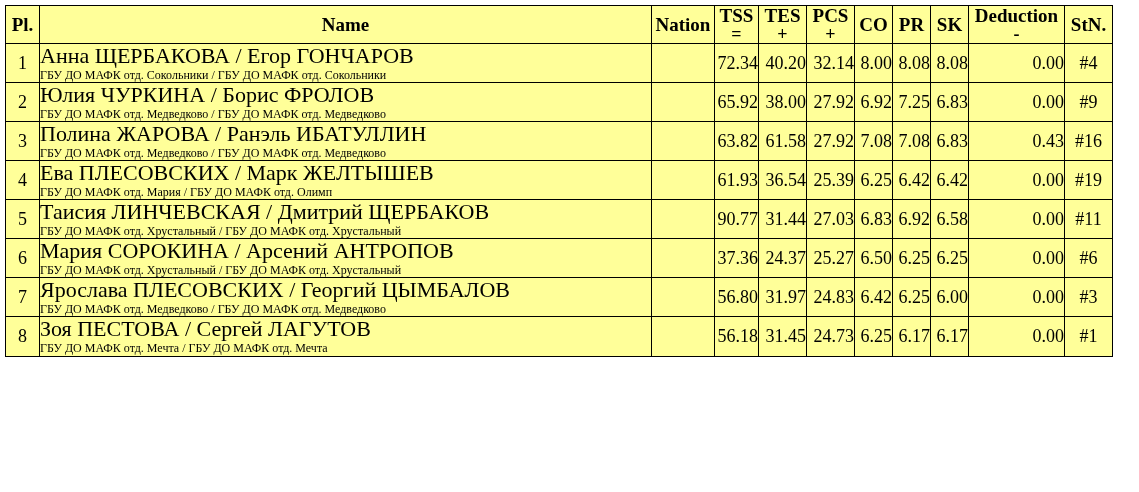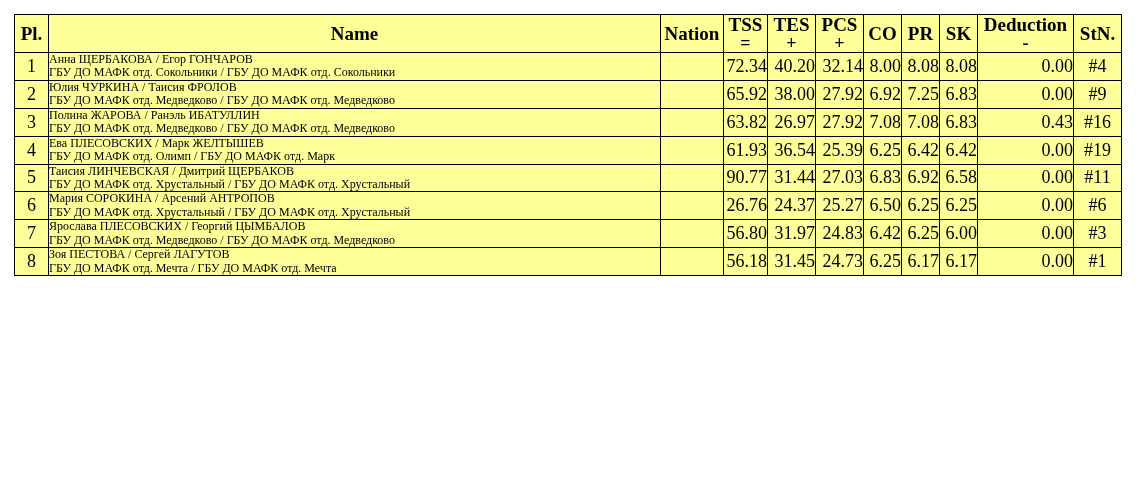--- a/index.html
+++ b/index.html
@@ -11,21 +11,21 @@
     font-family: "Liberation Serif", serif;
     width: 1139px;
     height: 492px;
     overflow: hidden;
   }
   table.results {
     border-collapse: collapse;
     background: #15803d;
     table-layout: fixed;
     width: 1008px;
-    margin: 14px;
+    margin: 5px;
   }
   table.results th,
   table.results td {
     border: 1px solid #000000;
     background: #ffff99;
     padding: 0;
     vertical-align: middle;
   }
   thead th {
     font-weight: bold;
@@ -58,21 +58,21 @@
   td.pl {
     text-align: center;
     font-size: 18px;
   }
   td.name {
     text-align: left;
     padding: 3px 4px 3px 6px;
     line-height: 1.12;
   }
   td.name .skaters {
-    font-size: 12px;
+    font-size: 22px;
     white-space: nowrap;
   }
   td.name .club {
     font-size: 12px;
     white-space: nowrap;
   }
   td.num {
     text-align: right;
     font-size: 18px;
     padding-right: 3px;
@@ -140,54 +140,54 @@
         <td class="num">32.14</td>
         <td class="num">8.00</td>
         <td class="num">8.08</td>
         <td class="num">8.08</td>
         <td class="num">0.00</td>
         <td class="stn">#4</td>
       </tr>
       <tr>
         <td class="pl">2</td>
         <td class="name">
-          <div class="skaters">Юлия ЧУРКИНА / Таисия ФРОЛОВ</div>
+          <div class="skaters">Юлия ЧУРКИНА / Борис ФРОЛОВ</div>
           <div class="club">ГБУ ДО МАФК отд. Медведково / ГБУ ДО МАФК отд. Медведково</div>
         </td>
         <td class="nation"></td>
         <td class="num">65.92</td>
         <td class="num">38.00</td>
         <td class="num">27.92</td>
         <td class="num">6.92</td>
         <td class="num">7.25</td>
         <td class="num">6.83</td>
         <td class="num">0.00</td>
         <td class="stn">#9</td>
       </tr>
       <tr>
         <td class="pl">3</td>
         <td class="name">
           <div class="skaters">Полина ЖАРОВА / Ранэль ИБАТУЛЛИН</div>
           <div class="club">ГБУ ДО МАФК отд. Медведково / ГБУ ДО МАФК отд. Медведково</div>
         </td>
         <td class="nation"></td>
         <td class="num">63.82</td>
-        <td class="num">26.97</td>
+        <td class="num">61.58</td>
         <td class="num">27.92</td>
         <td class="num">7.08</td>
         <td class="num">7.08</td>
         <td class="num">6.83</td>
         <td class="num">0.43</td>
         <td class="stn">#16</td>
       </tr>
       <tr>
         <td class="pl">4</td>
         <td class="name">
           <div class="skaters">Ева ПЛЕСОВСКИХ / Марк ЖЕЛТЫШЕВ</div>
-          <div class="club">ГБУ ДО МАФК отд. Олимп / ГБУ ДО МАФК отд. Марк</div>
+          <div class="club">ГБУ ДО МАФК отд. Мария / ГБУ ДО МАФК отд. Олимп</div>
         </td>
         <td class="nation"></td>
         <td class="num">61.93</td>
         <td class="num">36.54</td>
         <td class="num">25.39</td>
         <td class="num">6.25</td>
         <td class="num">6.42</td>
         <td class="num">6.42</td>
         <td class="num">0.00</td>
         <td class="stn">#19</td>
@@ -208,21 +208,21 @@
         <td class="num">0.00</td>
         <td class="stn">#11</td>
       </tr>
       <tr>
         <td class="pl">6</td>
         <td class="name">
           <div class="skaters">Мария СОРОКИНА / Арсений АНТРОПОВ</div>
           <div class="club">ГБУ ДО МАФК отд. Хрустальный / ГБУ ДО МАФК отд. Хрустальный</div>
         </td>
         <td class="nation"></td>
-        <td class="num">26.76</td>
+        <td class="num">37.36</td>
         <td class="num">24.37</td>
         <td class="num">25.27</td>
         <td class="num">6.50</td>
         <td class="num">6.25</td>
         <td class="num">6.25</td>
         <td class="num">0.00</td>
         <td class="stn">#6</td>
       </tr>
       <tr>
         <td class="pl">7</td>

